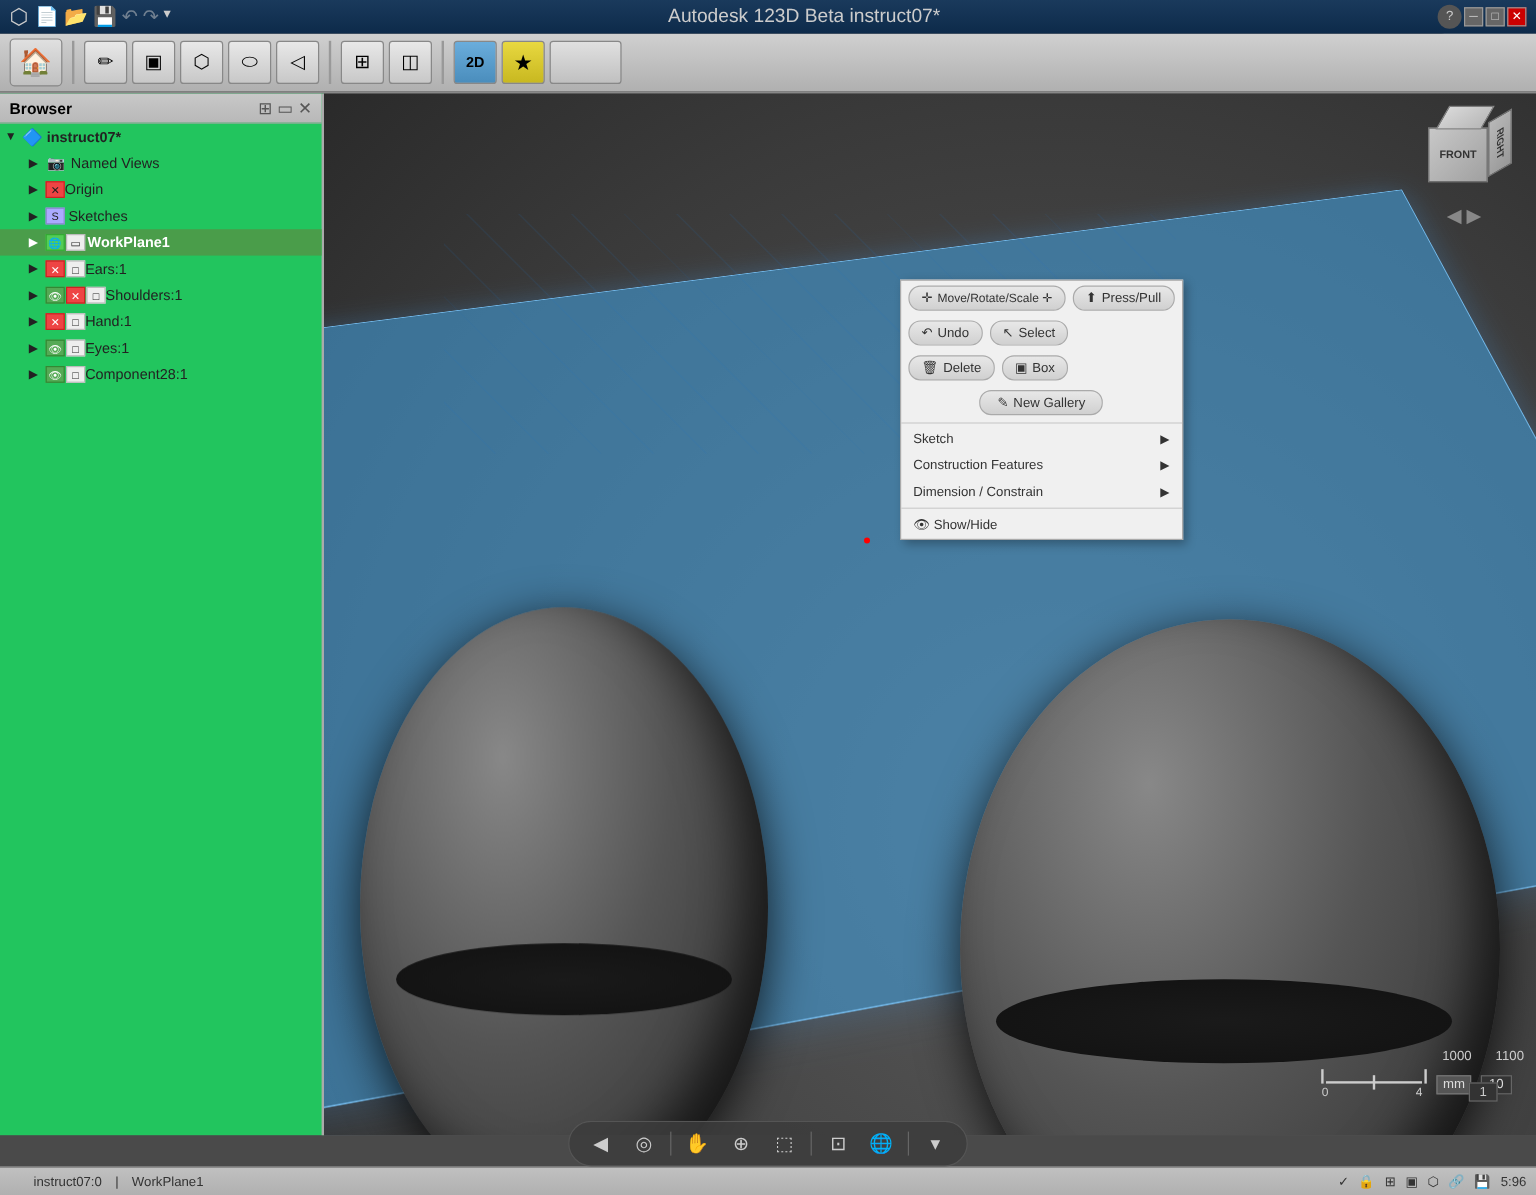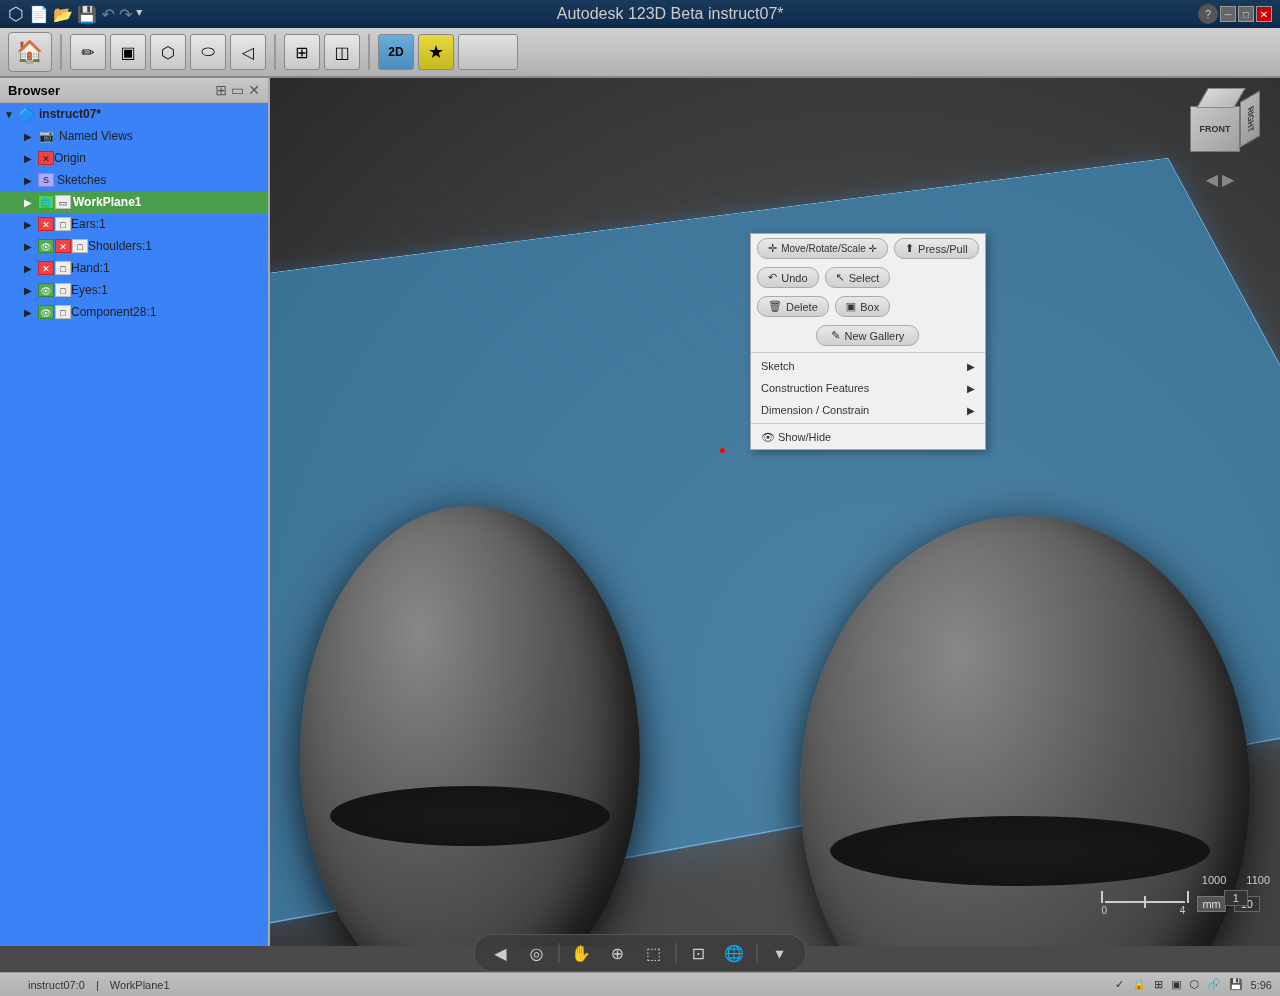--- a/index.html
+++ b/index.html
@@ -98,21 +98,21 @@
     .cm-new-sketch-btn {
       background: linear-gradient(to bottom, #e8e8e8, #d0d0d0);
       border: 1px solid #aaa; border-radius: 10px;
       padding: 3px 14px; cursor: pointer; font-size: 11px; color: #333;
       display: flex; align-items: center; gap: 4px;
     }
 
     
     #browser {
       position: absolute; top: 78px; left: 0; width: 270px; bottom: 50px;
-      background: #3b82f6; border-right: 2px solid #aaa;
+      background: #22c55e; border-right: 2px solid #aaa;
     }
     #browser-header {
       display: flex; align-items: center; justify-content: space-between;
       padding: 4px 8px; background: linear-gradient(to bottom, #c8c8c8, #b8b8b8);
       border-bottom: 1px solid #aaa;
     }
     #browser-header .title { font-weight: bold; font-size: 13px; }
     #browser-header .controls { display: flex; gap: 4px; }
     #browser-header .ctrl-btn { font-size: 14px; cursor: pointer; color: #555; }
 
@@ -448,21 +448,21 @@
       </div>
       <div style="display:flex;justify-content:space-between;width:84px;font-size:10px;color:#ccc;">
         <span>0</span>
         <span>4</span>
       </div>
     </div>
     <span class="unit-box">mm</span>
     <span class="val-box">10</span>
   </div>
 
-  <div style="position:absolute;bottom:40px;right:10px;display:flex;flex-direction:column;align-items:center;gap:4px;">
+  <div style="position:absolute;bottom:28px;right:10px;display:flex;flex-direction:column;align-items:center;gap:16px;">
     <div style="color:#ccc;font-size:11px;display:flex;gap:20px;">
       <span>1000</span>
       <span>1100</span>
     </div>
     <div style="display:flex;gap:4px;align-items:center;">
       <span style="background:#333;border:1px solid #666;color:#ccc;padding:1px 8px;font-size:11px;">1</span>
     </div>
   </div>
 
 </div>

